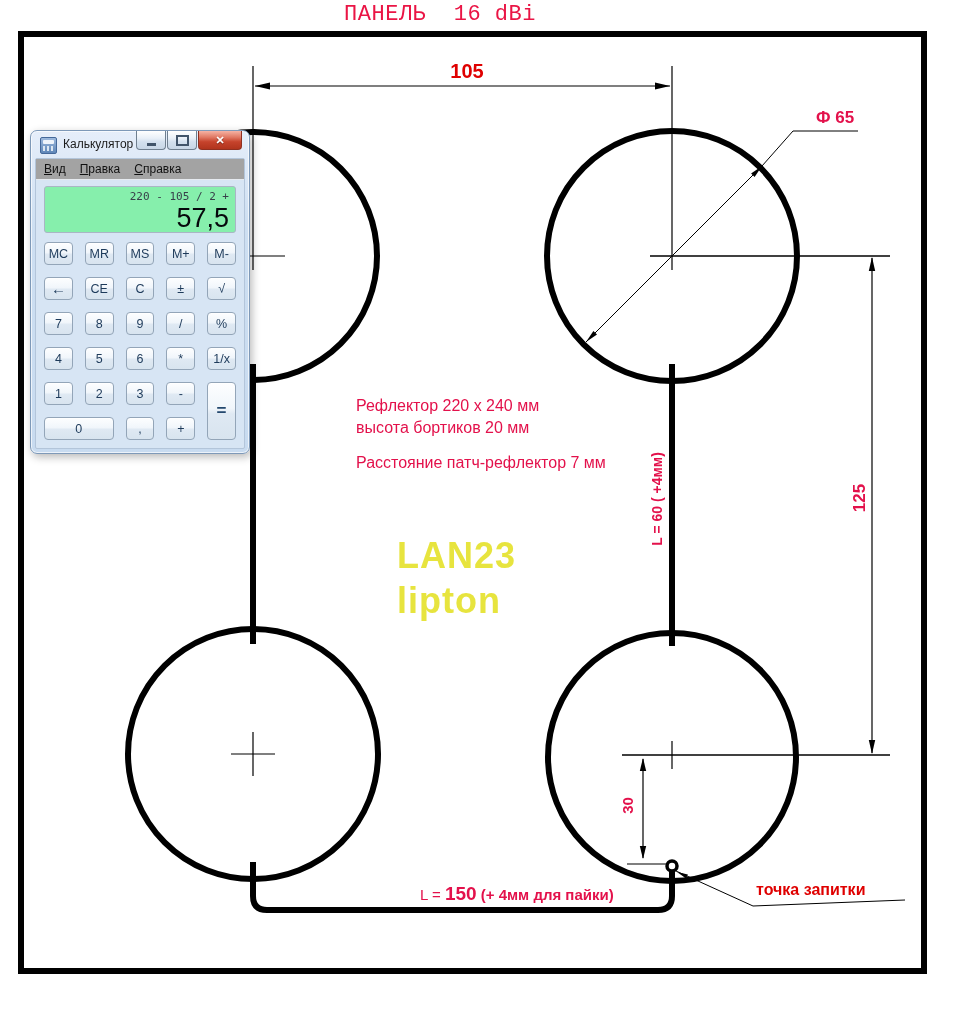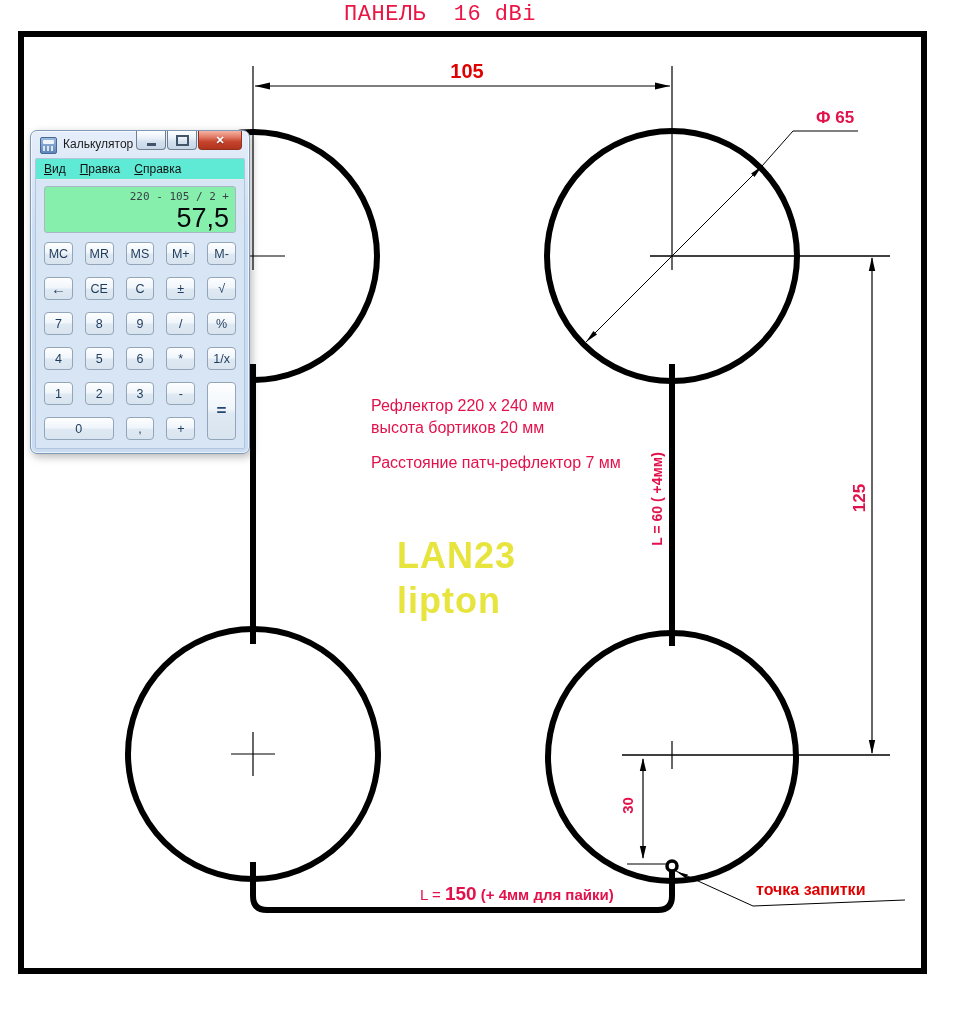--- a/index.html
+++ b/index.html
@@ -20,21 +20,21 @@
   .dim-f65{top:108px;left:816px;font-size:17px;font-weight:600;}
   .rot{transform:rotate(-90deg);transform-origin:center center;text-align:center;}
   .dim-125{top:488px;left:835px;width:50px;font-size:17px;font-weight:bold;}
   .dim-30{top:797px;left:607px;width:40px;font-size:15px;font-weight:bold;}
   .dim-l60{top:491px;left:597px;width:120px;font-size:14px;font-weight:bold;white-space:pre;}
   .dim-l120{top:883px;left:420px;display:flex;align-items:baseline;white-space:pre;}
   .dim-l120 .pre{font-size:15px;}
   .dim-l120 .val{font-size:19px;font-weight:bold;}
   .dim-l120 .suf{font-size:15px;font-weight:600;}
   .feed-label{top:881px;left:756px;font-size:16px;font-weight:bold;}
-  .note{left:371px;font-size:16px;}
+  .note{left:356px;font-size:16px;}
   .note1{top:397px;}
   .note2{top:419px;}
   .note3{top:454px;}
   .wm{left:397px;font-size:36px;font-weight:800;color:#e7e43e;letter-spacing:1px;}
   .wm1{top:535px;}
   .wm2{top:580px;}
 
   
   .calc{
     top:130px;left:30px;width:218px;height:322px;z-index:10;
@@ -55,21 +55,21 @@
     background:linear-gradient(180deg,#ffffff,#e9f0f8 40%,#d3e0ee 60%,#c7d6e6);}
   .win-min,.win-max{width:28px;}
   .win-close{width:42px;
     background:linear-gradient(180deg,#f6b3a4,#e07863 35%,#c6432c 60%,#b1341d);
     border-color:#8f3021;color:#fff;font-size:11px;font-weight:bold;
     text-shadow:0 1px 1px rgba(0,0,0,.4);}
   .glyph-min{width:9px;height:3px;background:#41546a;margin-top:8px;}
   .glyph-max{width:9px;height:7px;border:2px solid #41546a;margin-top:1px;}
   .calc-inner{position:absolute;left:4px;right:4px;top:27px;bottom:4px;
     background:#d7e5f4;border:1px solid #b3c5da;border-radius:2px;}
-  .calc-menubar{position:absolute;top:0;left:0;right:0;height:21px;background:#5eead4;
+  .calc-menubar{position:absolute;top:0;left:0;right:0;height:21px;background:#a3a3a3;
     border-bottom:1px solid #e6eaef;display:flex;align-items:center;padding-left:8px;box-sizing:border-box;}
   .menu-item{font-size:12px;color:#111;margin-right:14px;}
   .menu-item .accel{text-decoration:underline;}
   .calc-display{position:absolute;top:27px;left:8px;right:8px;height:47px;
     background:#86efac;border:1px solid #a9b6c4;border-radius:3px;box-sizing:border-box;
     text-align:right;padding:3px 6px 0 6px;}
   .calc-history{font-family:"DejaVu Sans Mono", monospace;font-size:11px;color:#38404a;white-space:pre;}
   .calc-result{font-size:27px;color:#06080c;line-height:28px;margin-top:1px;}
   .calc-keys{position:absolute;left:8px;right:8px;top:83px;bottom:8px;
     display:grid;grid-template-columns:repeat(5,1fr);grid-template-rows:repeat(6,1fr);gap:12px;}

